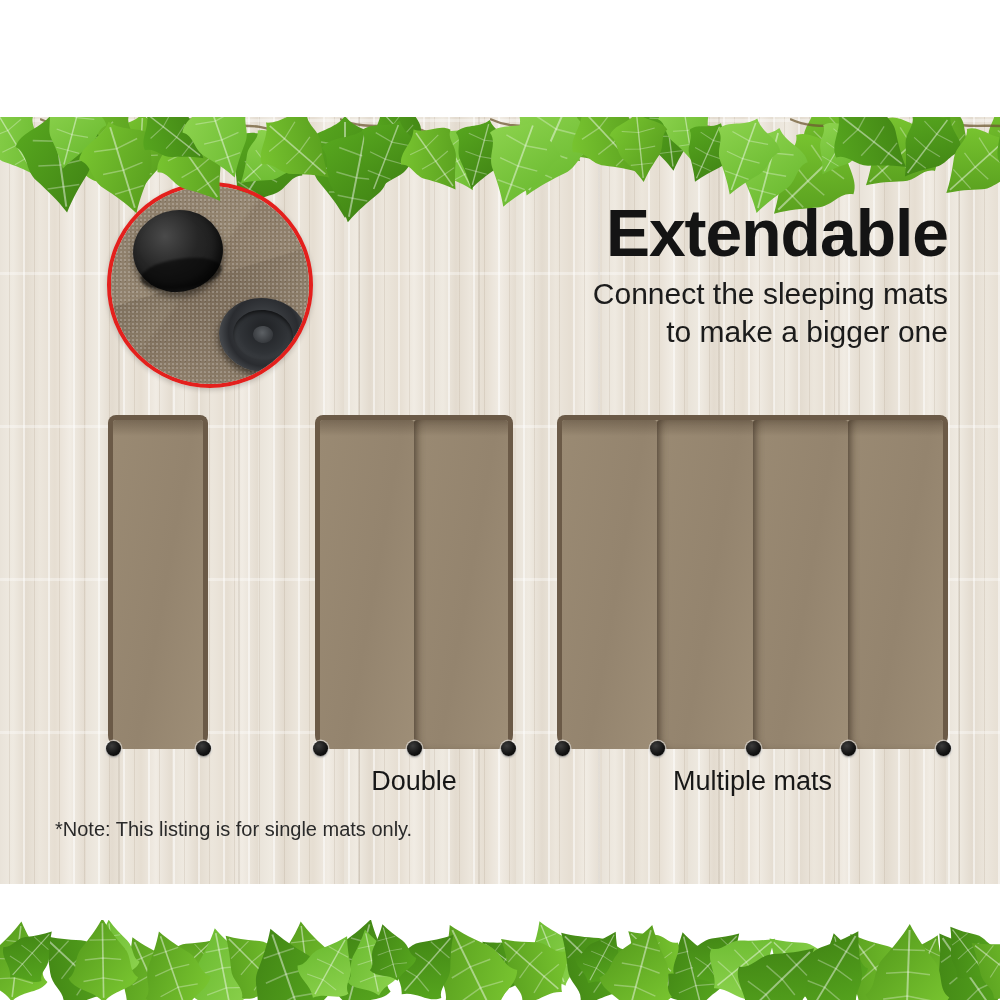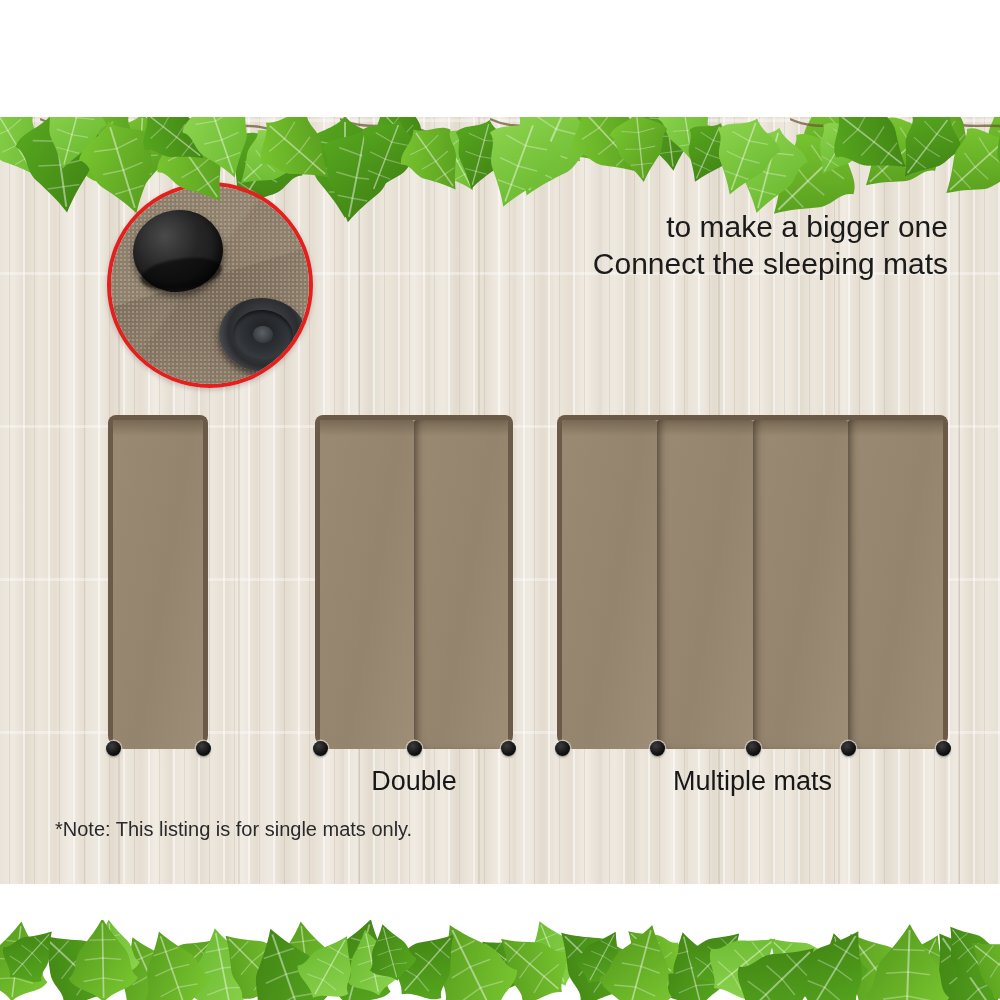--- a/index.html
+++ b/index.html
@@ -718,23 +718,24 @@
     </div>
     <div class="snapcap"></div>
     <div class="snapsocket">
       <div class="ring">
         <div class="pin"></div>
       </div>
     </div>
   </div>
 
   <div class="headline">
+    <div class="h1">Extendable</div>
     <div class="sub">
+      <div>Connect the sleeping mats</div>
       <div>to make a bigger one</div>
-      <div>Connect the sleeping mats</div>
     </div>
   </div>
 
   <div id="mats">
       <div class="matgroup" style="left: 108px; width: 100px;">
         <div class="frame">
           <div class="mat"></div>
           <div class="dot" style="left: calc(0% - 7px);"></div>
           <div class="dot" style="left: calc(100% - 7px);"></div>
         </div>

